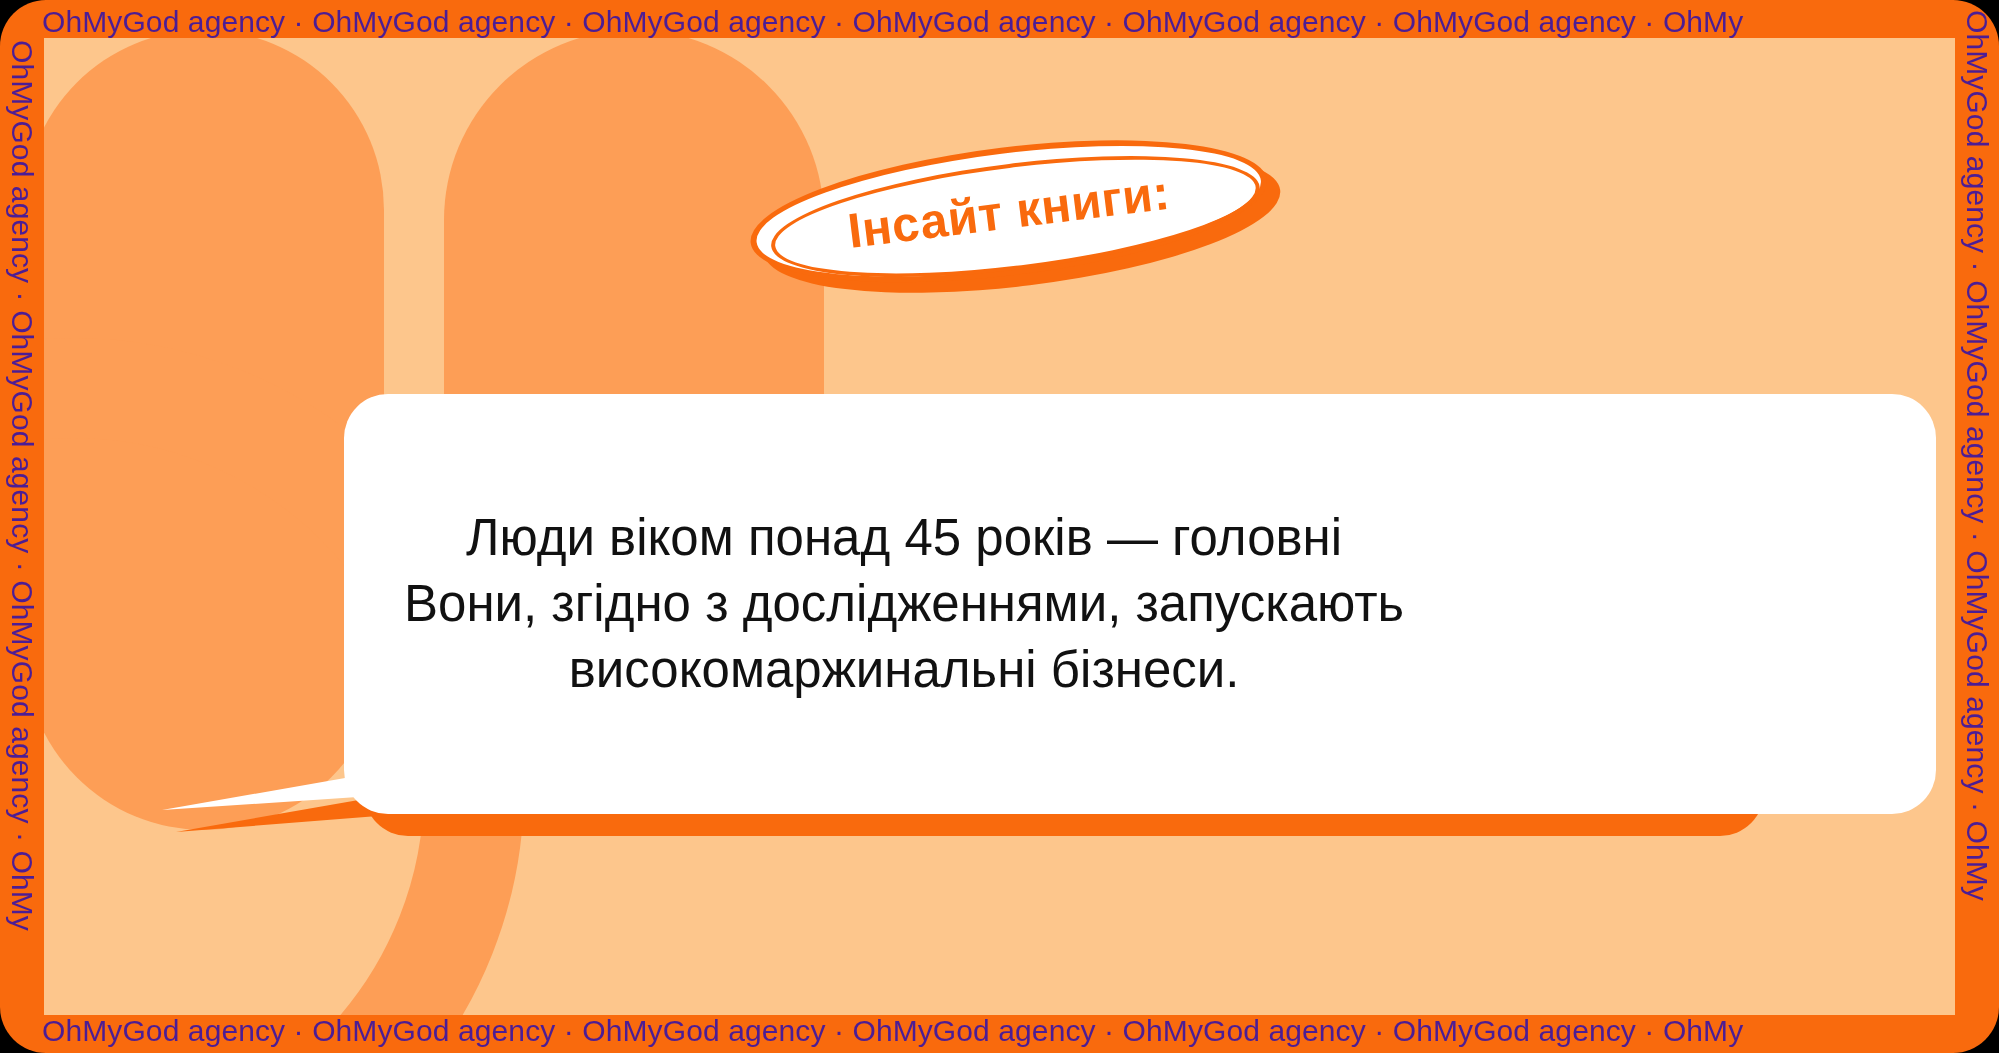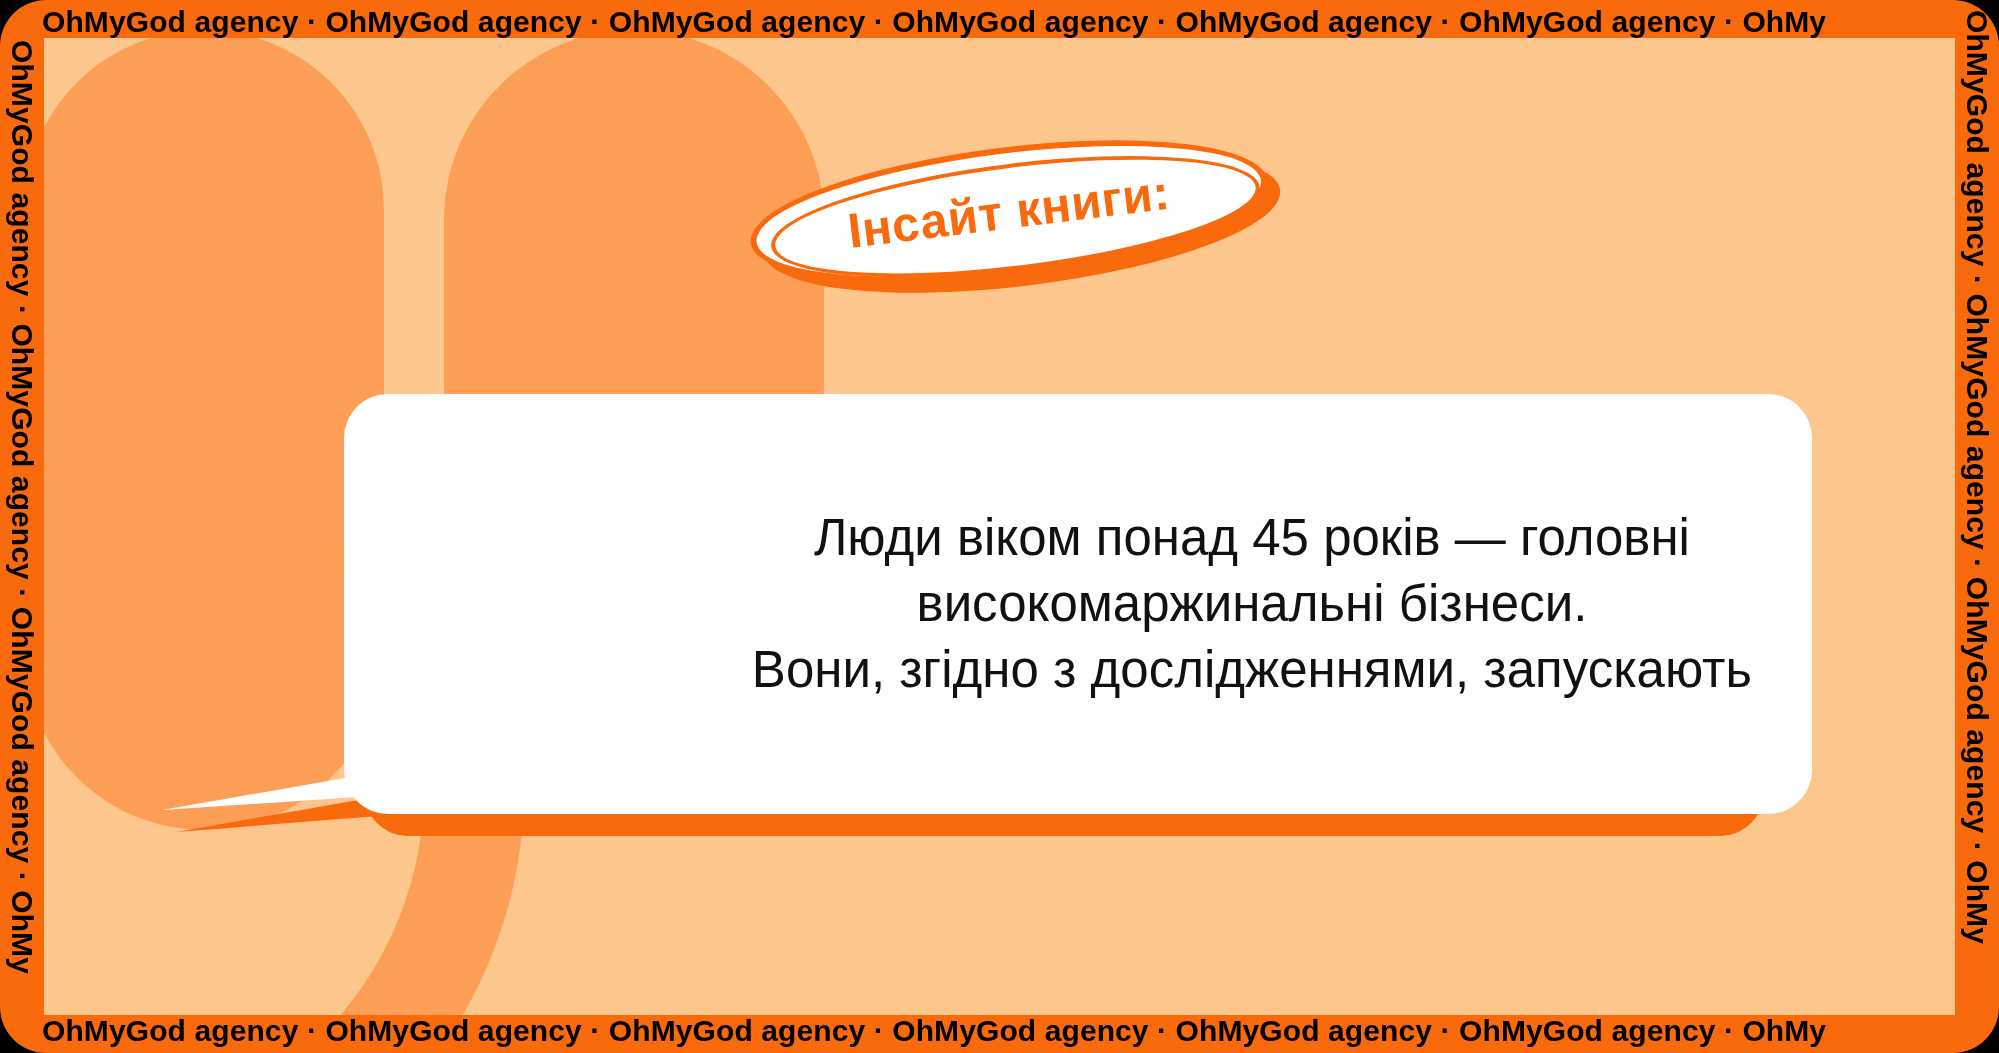--- a/index.html
+++ b/index.html
@@ -22,22 +22,22 @@
     position: absolute;
     inset: 0;
     background: #F96A0D;
     border-radius: 46px;
     overflow: hidden;
   }
 
   
   .strip {
     position: absolute;
-    color: #000000;
-    font-weight: 700;
+    color: #4c1d95;
+    font-weight: 400;
     white-space: nowrap;
     letter-spacing: 0.1px;
     overflow: hidden;
     text-align: center;
   }
   .strip-top, .strip-bottom {
     left: 0;
     width: 1999px;
     height: 44px;
     line-height: 44px;
@@ -176,27 +176,27 @@
     top: 378px;
     width: 1400px;
     height: 420px;
     background: #F96A0D;
     border-radius: 44px;
   }
   .card {
     position: absolute;
     left: 300px;
     top: 356px;
-    width: 1468px;
+    width: 1592px;
     height: 420px;
     background: #FFFFFF;
     border-radius: 44px;
     display: flex;
     align-items: center;
-    justify-content: flex-end;
+    justify-content: flex-start;
   }
   .card-text {
     text-align: center;
     color: #111111;
     font-size: 51px;
     line-height: 1.30;
     font-weight: 500;
     padding: 0 60px;
   }
   .card-text div { white-space: nowrap; }
@@ -257,22 +257,22 @@
           <span class="badge-text">Інсайт книги:</span>
         </div>
       </div>
 
       <div class="tail-shadow"></div>
 
       <div class="card-shadow"></div>
       <div class="card">
         <div class="card-text">
           <div>Люди віком понад 45 років — головні</div>
+          <div>Вони, згідно з дослідженнями, запускають</div>
           <div>високомаржинальні бізнеси.</div>
-          <div>Вони, згідно з дослідженнями, запускають</div>
         </div>
       </div>
 
       <div class="tail"></div>
 
     </div>
   </div>
 </div>
 
 </body></html>

